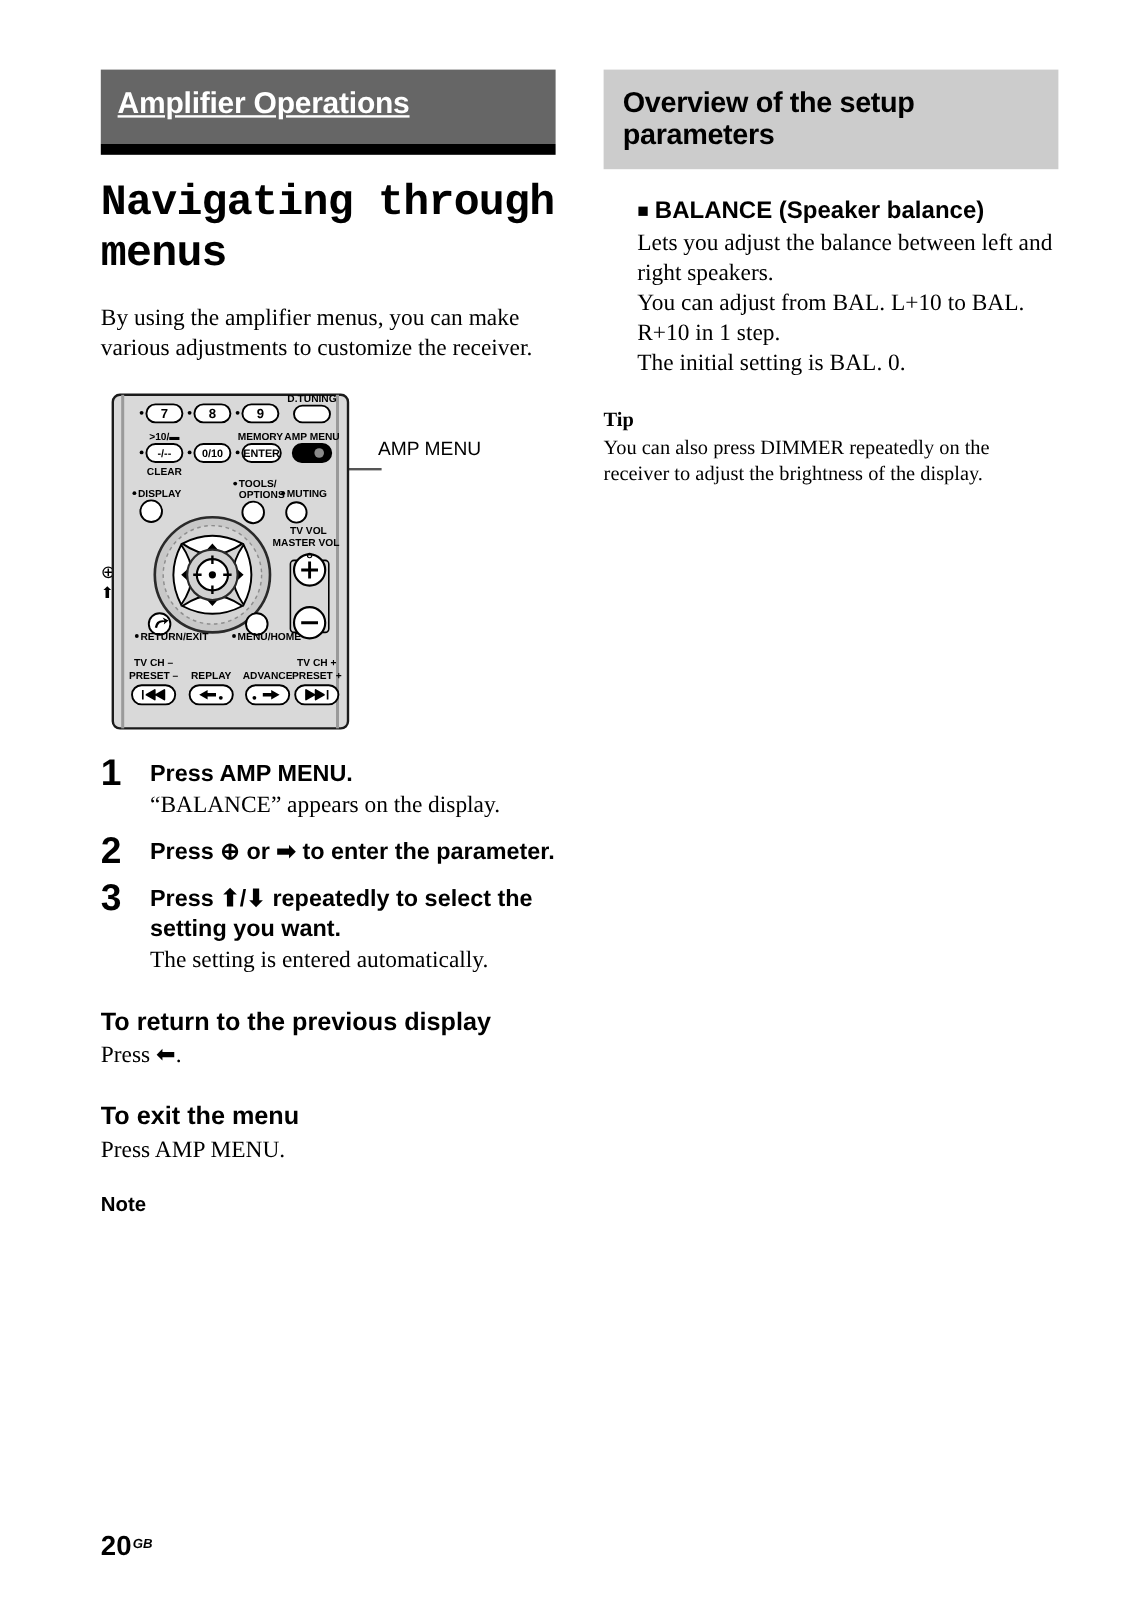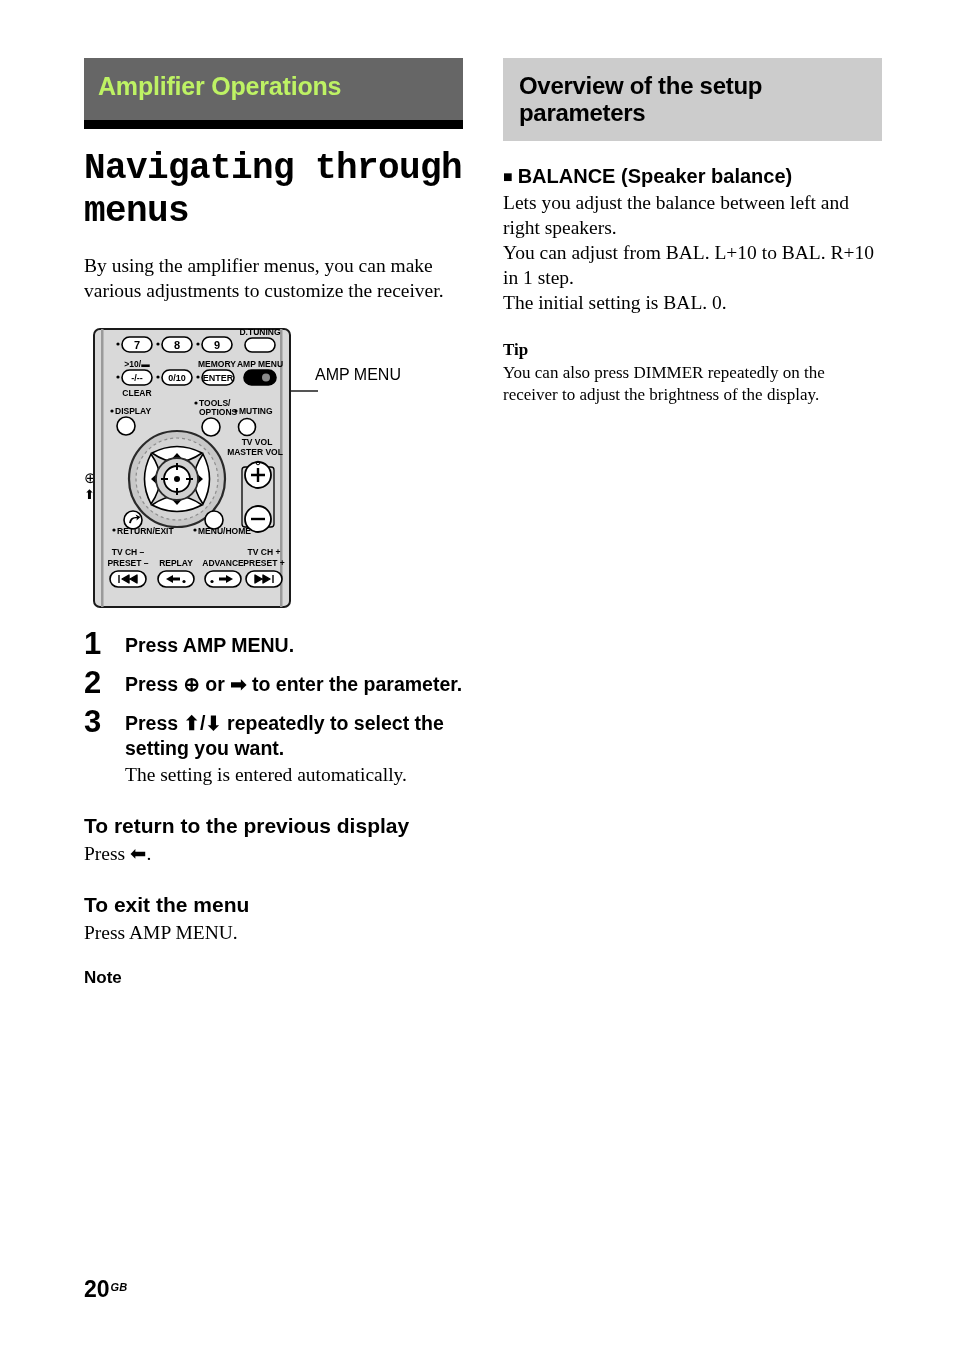--- a/index.html
+++ b/index.html
@@ -35,22 +35,23 @@
     background: #666666;
     padding: 16px 14px 12px 14px;
     box-sizing: border-box;
     height: 62px;
   }
   .chapter-banner-title {
     font-family: "Liberation Sans", sans-serif;
     font-weight: bold;
     font-size: 25px;
     line-height: 1;
-    color: #bef264;
+    color: #ffffff;
     letter-spacing: -0.2px;
+    text-decoration: underline;
   }
   .chapter-rule {
     background: #000000;
     height: 9px;
     width: 100%;
   }
 
   
   .page-title {
     font-family: Liberation Mono, monospace;
@@ -176,20 +177,21 @@
   }
   .section-banner-title {
     font-family: "Liberation Sans", sans-serif;
     font-weight: bold;
     font-size: 24px;
     line-height: 27px;
     letter-spacing: -0.3px;
   }
   .param {
     margin-top: 22px;
+    margin-left: 28px;
   }
   .param-head {
     font-family: "Liberation Sans", sans-serif;
     font-weight: bold;
     font-size: 20px;
     line-height: 26px;
   }
   .param-head .sq {
     font-size: 16px;
     vertical-align: 1px;
@@ -381,20 +383,21 @@
         <path d="M181 248 v8 M178 252 l-7 -4 v8 z M170 252 l-7 -4 v8 z" fill="#000" stroke="#000" stroke-width="1.4" stroke-linejoin="round"></path>
       </g>
     </svg>
   </div>
 
   <div class="steps">
 
     <div class="step">
       <div class="step-num">1</div>
       <div class="step-head">Press AMP MENU.</div>
+      <div class="step-body">“BALANCE” appears on the display.</div>
     </div>
 
     <div class="step">
       <div class="step-num">2</div>
       <div class="step-head"><span>Press </span><span>⊕</span><span> or ➡ to enter the parameter.</span></div>
     </div>
 
     <div class="step">
       <div class="step-num">3</div>
       <div class="step-head">Press ⬆/⬇ repeatedly to select the setting you want.</div>

